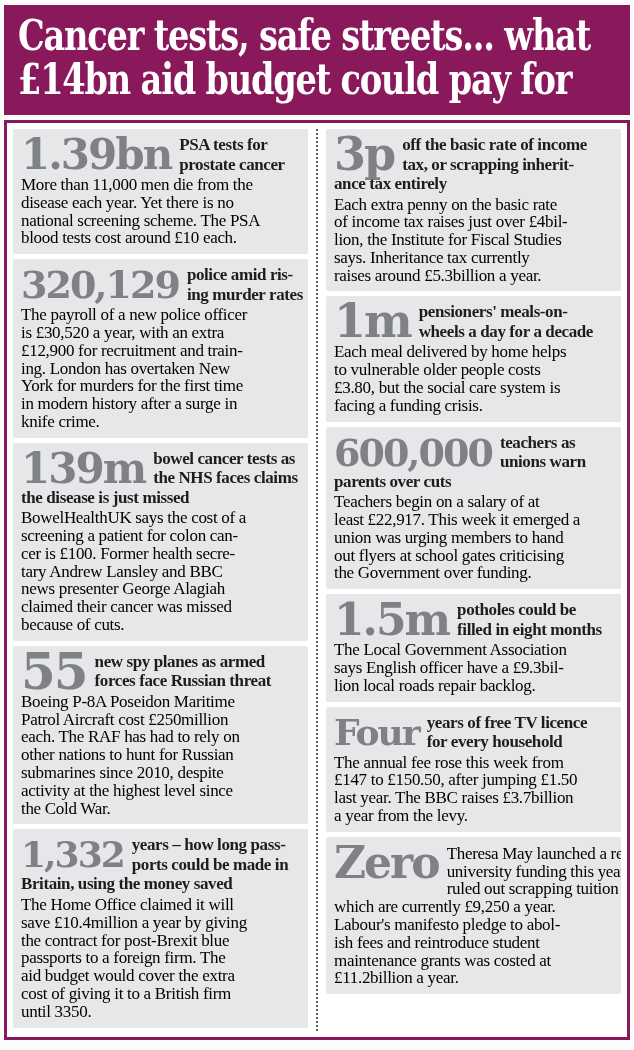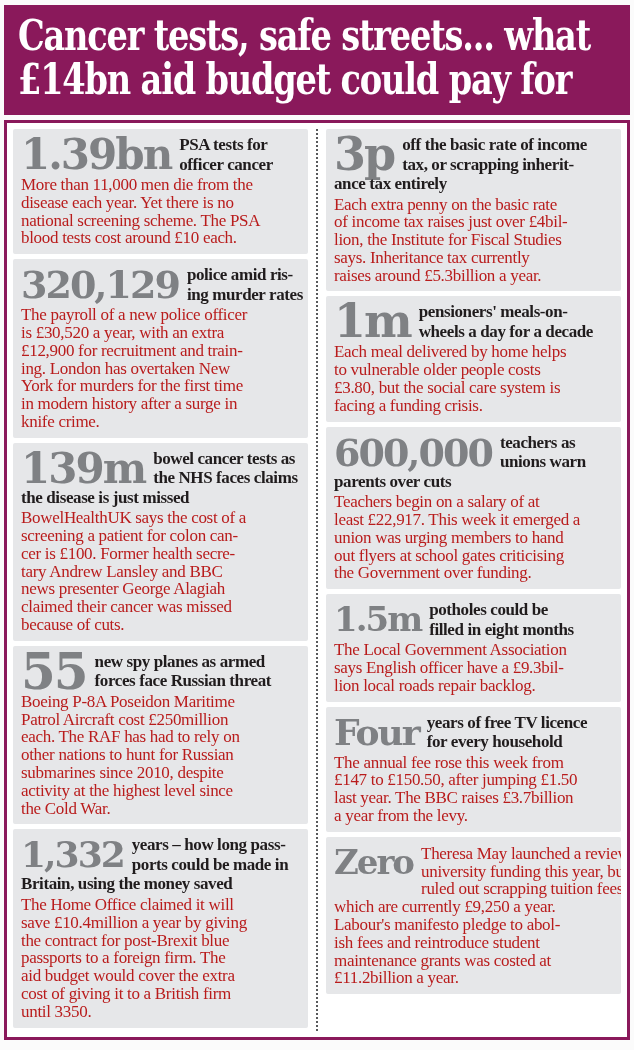--- a/index.html
+++ b/index.html
@@ -63,36 +63,36 @@
     height: 39px; line-height: 39px;
     margin-right: 8px;
     color: #7f8184;
     font-family: "DejaVu Serif", serif;
     font-weight: bold;
     letter-spacing: -2px;
   }
   .n38 { font-size: 38px; }
   .n40 { font-size: 36px; }
   .n42 { font-size: 42px; }
-  .n44 { font-size: 34px; }
+  .n44 { font-size: 44px; }
   .n46 { font-size: 46px; }
   .n50 { font-size: 50px; }
   .title {
     margin: 0;
     color: #201c1d;
     font-family: "Liberation Serif", serif;
     font-weight: bold;
     font-size: 17px;
     line-height: 19.5px;
     letter-spacing: -0.4px;
     white-space: pre;
   }
   .body {
     margin: 2px 0 0 0;
-    color: #b91c1c;
+    color: #000000;
     font-size: 17px;
     line-height: 17.8px;
     letter-spacing: -0.3px;
     white-space: pre;
   }
 </style>
 </head>
 <body>
 
 <div class="page">
@@ -102,21 +102,21 @@
 £14bn aid budget could pay for</h1>
   </header>
 
   <div class="frame">
 
     <div class="col col-left">
 
       <section class="card">
         <span class="num n42">1.39bn</span>
         <h3 class="title">PSA tests for
-officer cancer</h3>
+prostate cancer</h3>
         <p class="body">More than 11,000 men die from the
 disease each year. Yet there is no
 national screening scheme. The PSA
 blood tests cost around £10 each.</p>
       </section>
 
       <section class="card">
         <span class="num n38">320,129</span>
         <h3 class="title">police amid ris-
 ing murder rates</h3>

